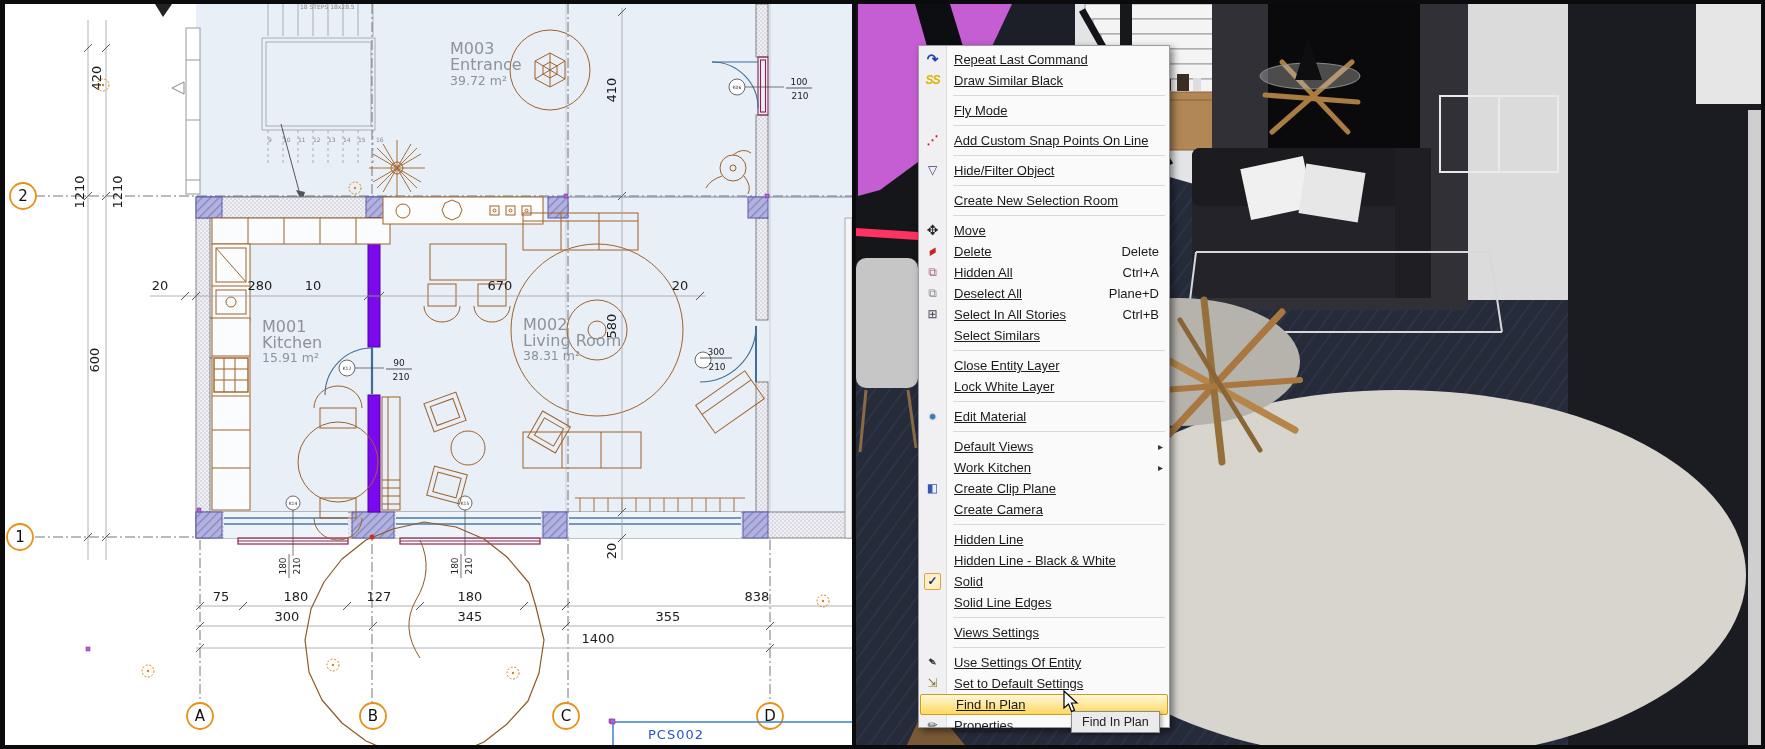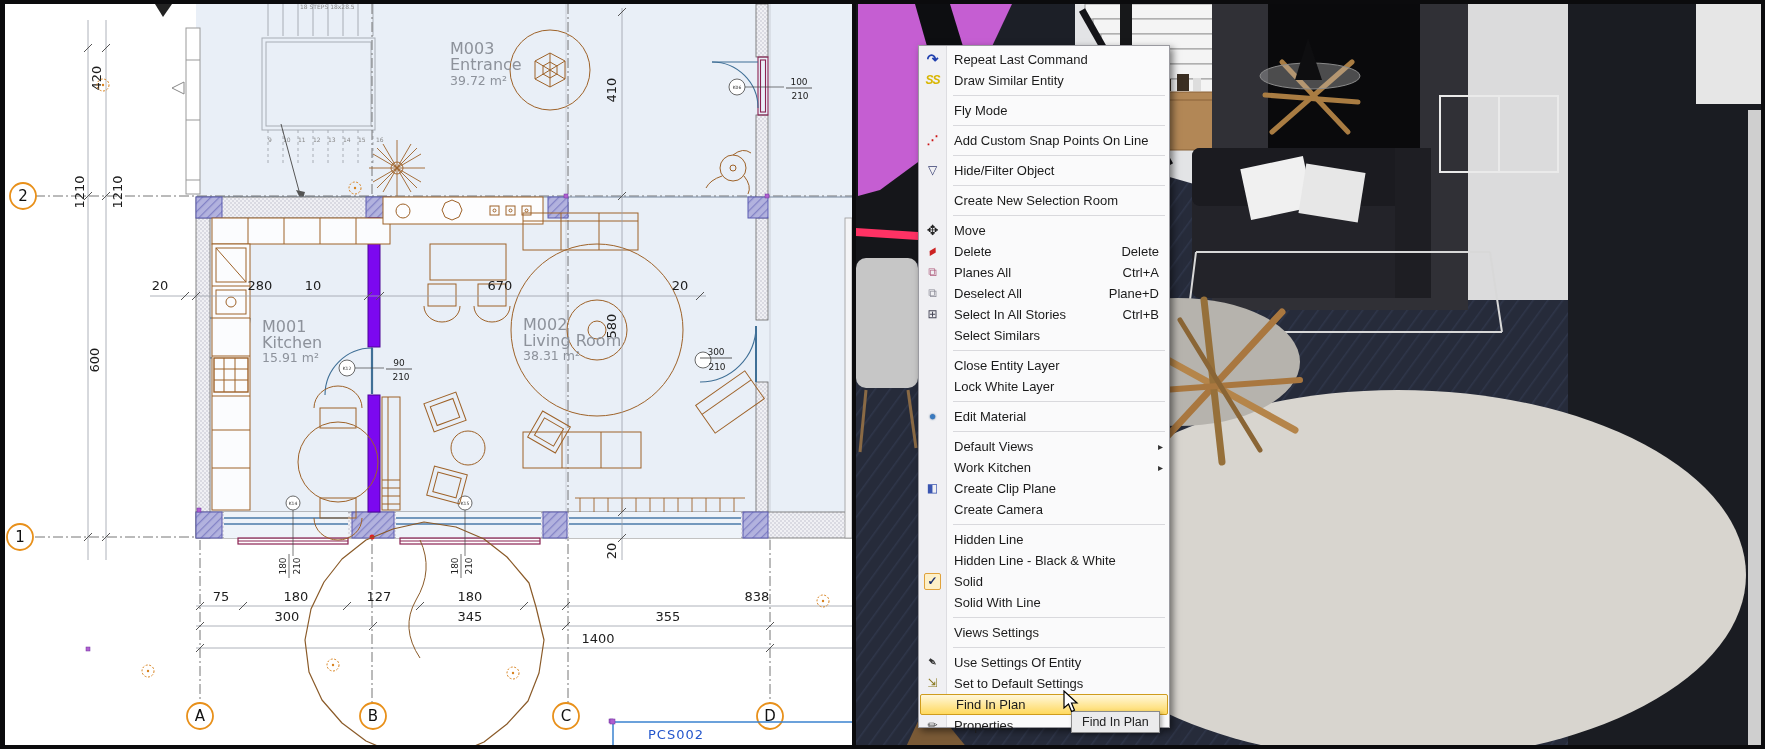--- a/index.html
+++ b/index.html
@@ -20,21 +20,21 @@
 
   
   #menu{position:absolute;left:918px;top:45px;width:252px;height:683px;
         background:#fafafb;border:1px solid #9a9aa0;box-sizing:border-box;
         box-shadow:3px 3px 7px rgba(0,0,0,.5);z-index:20;}
   #menu .gutter{position:absolute;left:0;top:0;bottom:0;width:27px;background:#f0f0f3;
         border-right:1px solid #dddde1;}
   #menu-body{position:relative;padding:3px 0;display:flex;flex-direction:column;}
   .mi{position:relative;height:21px;display:flex;align-items:center;flex:none;cursor:default;}
   .mi .ic{width:27px;flex:none;text-align:center;font-size:12px;line-height:21px;}
-  .mi .lb{font-size:13px;color:#1b1b1b;padding-left:8px;white-space:nowrap;}
+  .mi .lb{font-size:13px;color:#1b1b1b;padding-left:8px;white-space:nowrap;text-decoration:underline;}
   .mi .sc{margin-left:auto;font-size:13px;color:#1b1b1b;padding-right:10px;}
   .mi .sub{margin-left:auto;font-size:10px;color:#333;padding-right:6px;}
   .sep{height:9px;flex:none;position:relative;}
   .sep::after{content:"";position:absolute;left:34px;right:4px;top:4px;border-top:1px solid #d9d9dd;}
   .mi.hl{background:linear-gradient(#fff7da,#ffd95e);border:1px solid #cf9c1d;border-radius:2px;
         margin:0 1px;height:19px;}
   .chk{display:inline-block;width:15px;height:15px;line-height:14px;border:1px solid #e0a23c;
        background:#fdf0c8;border-radius:2px;color:#1a2f6e;font-weight:bold;font-size:12px;}
   .ico-repeat{color:#1f3fae;font-weight:bold;font-size:14px;}
   .ico-draw{color:#d8b500;font-style:italic;font-weight:bold;letter-spacing:-1px;}
@@ -557,21 +557,21 @@
 
   <div id="menu">
     <div class="gutter"></div>
     <div id="menu-body">
         <div class="mi">
           <span class="ic"><span class="ico-repeat">↷</span></span>
           <span class="lb">Repeat Last Command</span>
         </div>
         <div class="mi">
           <span class="ic"><span class="ico-draw">SS</span></span>
-          <span class="lb">Draw Similar Entity</span>
+          <span class="lb">Draw Similar Black</span>
         </div>
         <div class="sep"></div>
         <div class="mi">
           <span class="ic"></span>
           <span class="lb">Fly Mode</span>
         </div>
         <div class="sep"></div>
         <div class="mi">
           <span class="ic"><span class="ico-snap">⋰</span></span>
           <span class="lb">Add Custom Snap Points On Line</span>
@@ -591,21 +591,21 @@
           <span class="ic"><span class="ico-move">✥</span></span>
           <span class="lb">Move</span>
         </div>
         <div class="mi">
           <span class="ic"><span class="ico-eraser">▰</span></span>
           <span class="lb">Delete</span>
           <span class="sc">Delete</span>
         </div>
         <div class="mi">
           <span class="ic"><span class="ico-selall">⧉</span></span>
-          <span class="lb">Planes All</span>
+          <span class="lb">Hidden All</span>
           <span class="sc">Ctrl+A</span>
         </div>
         <div class="mi">
           <span class="ic"><span class="ico-desel">⧉</span></span>
           <span class="lb">Deselect All</span>
           <span class="sc">Plane+D</span>
         </div>
         <div class="mi">
           <span class="ic"><span class="ico-stories">⊞</span></span>
           <span class="lb">Select In All Stories</span>
@@ -656,21 +656,21 @@
         <div class="mi">
           <span class="ic"></span>
           <span class="lb">Hidden Line - Black &amp; White</span>
         </div>
         <div class="mi">
           <span class="ic"><span class="chk">✓</span></span>
           <span class="lb">Solid</span>
         </div>
         <div class="mi">
           <span class="ic"></span>
-          <span class="lb">Solid With Line</span>
+          <span class="lb">Solid Line Edges</span>
         </div>
         <div class="sep"></div>
         <div class="mi">
           <span class="ic"></span>
           <span class="lb">Views Settings</span>
         </div>
         <div class="sep"></div>
         <div class="mi">
           <span class="ic"><span class="ico-eyedrop">✒</span></span>
           <span class="lb">Use Settings Of Entity</span>

